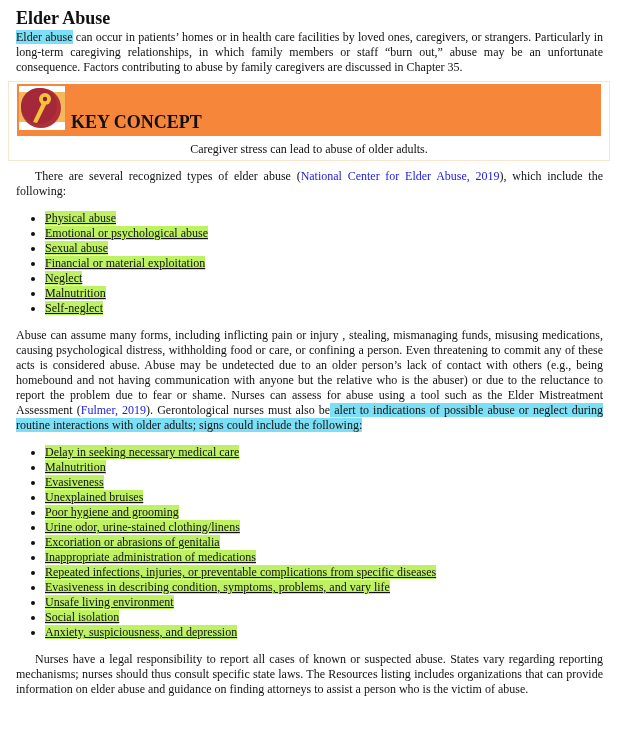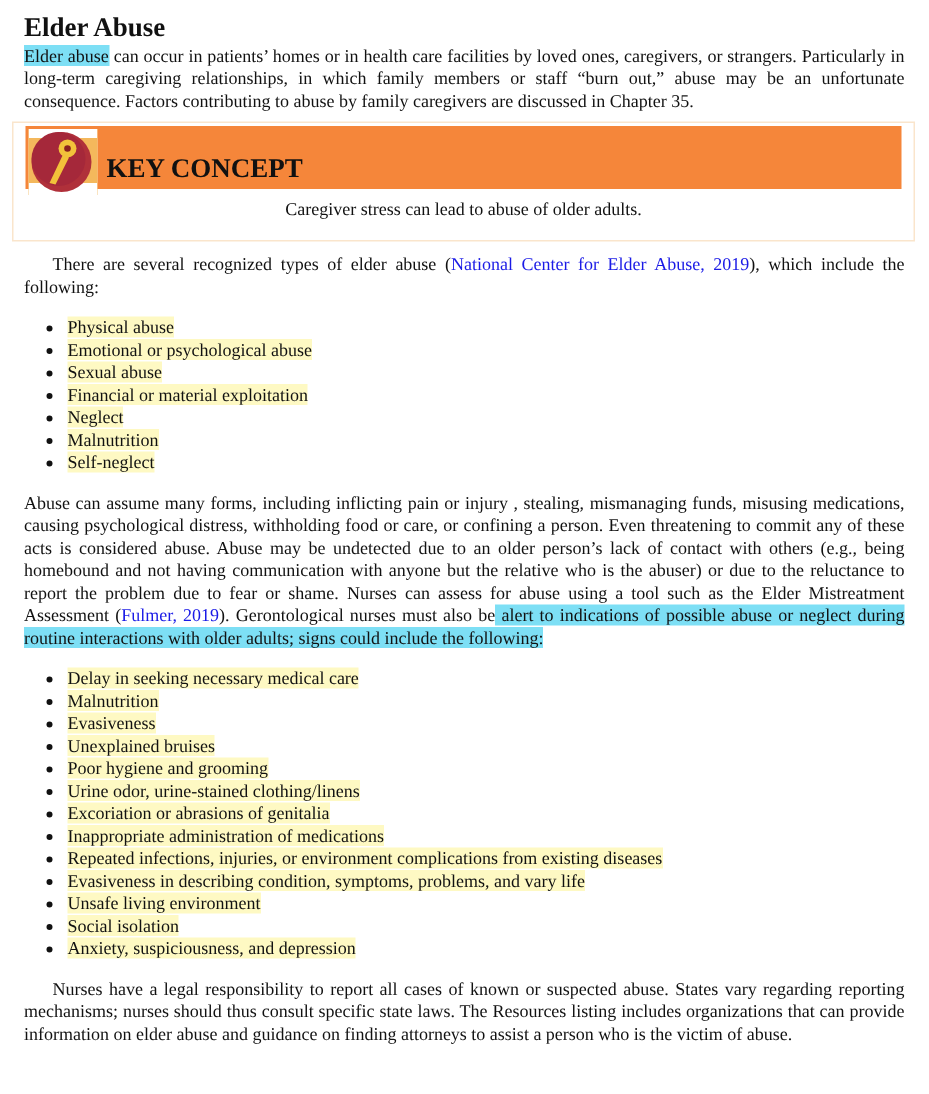--- a/index.html
+++ b/index.html
@@ -19,37 +19,37 @@
   a.cite { color: #1a1ae6; text-decoration: none; }
   .p1 { margin-top: 0px; }
   .kc-box {
     margin: 6px -8px 0 -8px;
     border: 1px solid #fae5cc;
     padding: 2px 8px 8px 8px;
     height: 80px; box-sizing: border-box;
   }
   .kc-box { margin-left: -8px; margin-right: -7px; }
   .kc-header {
-    background: #f5863a; height: 42px; position: relative;
+    background: #f5863a; height: 52px; position: relative;
     margin: 0; 
   }
   .kc-icon {
     position: absolute; left: 2px; top: 2px; width: 46px; height: 44px;
     background: #f4b85c;
   }
   .kc-icon svg { display: block; }
   .kc-title {
     position: absolute; left: 54px; bottom: 4px;
     font-size: 18px; font-weight: bold; line-height: 20px; color: #111;
   }
   .kc-text { margin-top: 6px; font-size: 12px; text-align: center; }
   .p2 { margin-top: 8px; text-indent: 19px; }
   ul { margin: 12px 0 12px 0; padding-left: 29px; list-style: disc; }
   ul li { line-height: 15px; }
-  ul li span { background: #fef9c3; }
+  ul li span { background: #bef264; text-decoration: underline; }
   .p3 { margin-top: 0; }
   .p4 { text-indent: 19px; margin-top: 0; }
   b { font-weight: normal; }
 </style>
 </head>
 <body>
 
 <div class="page">
   <h1>Elder Abuse</h1>
 
@@ -89,21 +89,21 @@
 
   <ul>
     <li><span>Delay in seeking necessary medical care</span></li>
     <li><span>Malnutrition</span></li>
     <li><span>Evasiveness</span></li>
     <li><span>Unexplained bruises</span></li>
     <li><span>Poor hygiene and grooming</span></li>
     <li><span>Urine odor, urine-stained clothing/linens</span></li>
     <li><span>Excoriation or abrasions of genitalia</span></li>
     <li><span>Inappropriate administration of medications</span></li>
-    <li><span>Repeated infections, injuries, or environment complications from existing diseases</span></li>
+    <li><span>Repeated infections, injuries, or preventable complications from specific diseases</span></li>
     <li><span>Evasiveness in describing condition, symptoms, problems, and vary life</span></li>
     <li><span>Unsafe living environment</span></li>
     <li><span>Social isolation</span></li>
     <li><span>Anxiety, suspiciousness, and depression</span></li>
   </ul>
 
   <p class="p4">Nurses have a legal responsibility to report all cases of known or suspected abuse. States vary regarding reporting mechanisms; nurses should thus consult specific state laws. The Resources listing includes organizations that can provide information on elder abuse and guidance on finding attorneys to assist a person who is the victim of abuse.</p>
 </div>
 
 </body></html>

